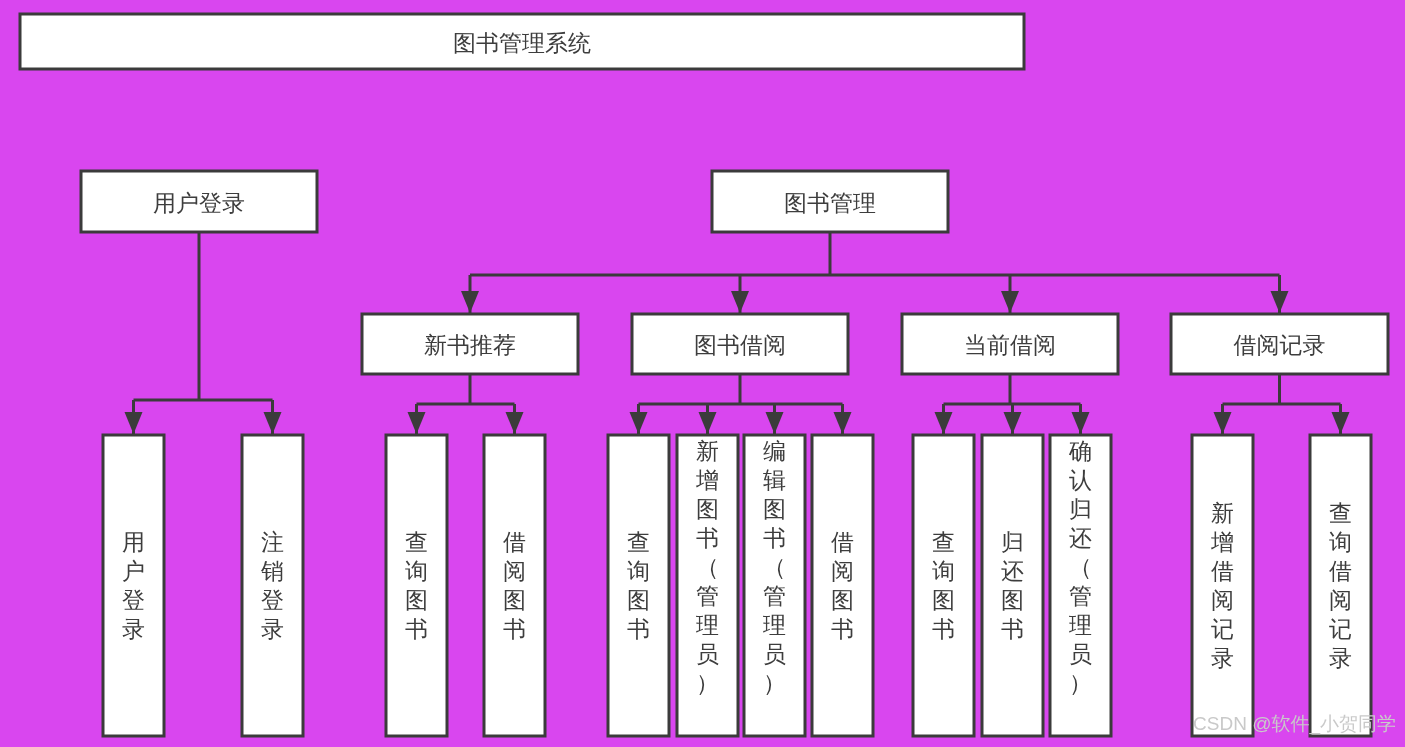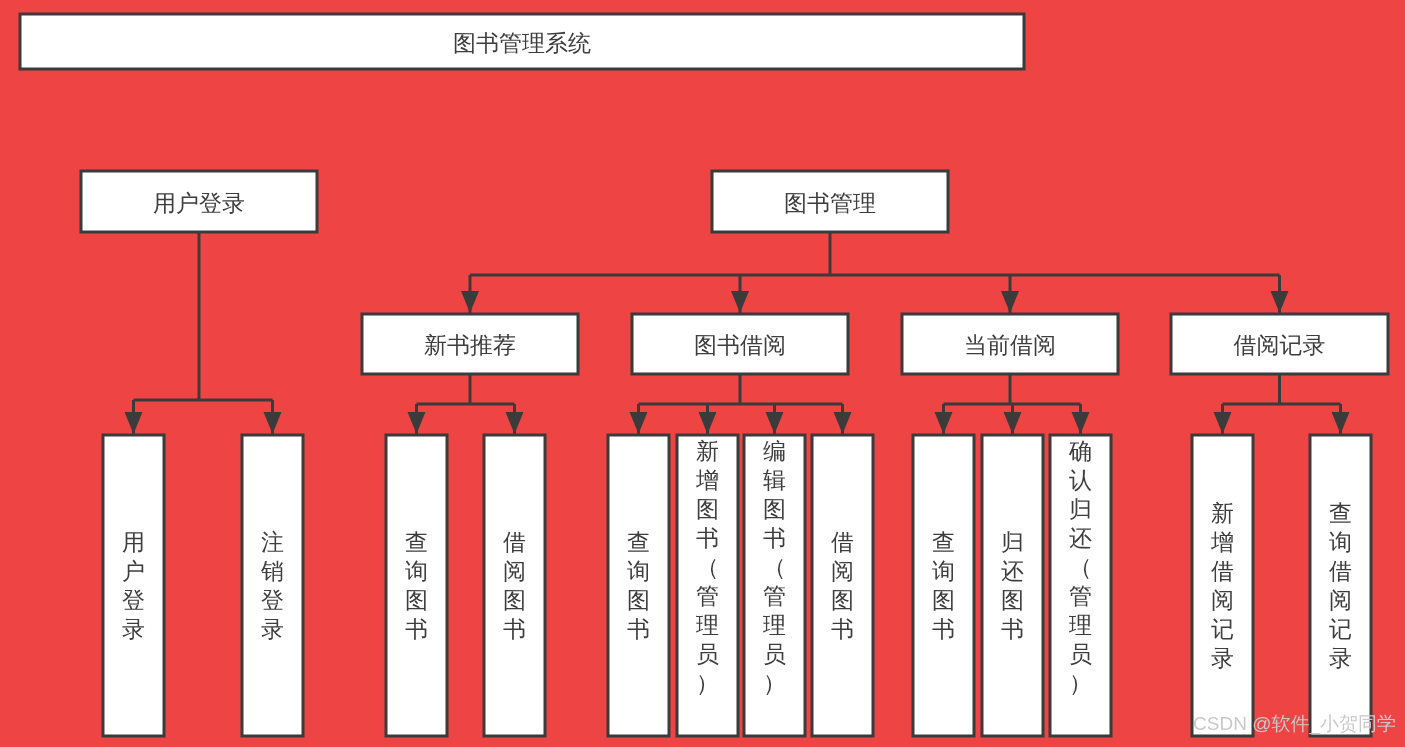--- a/index.html
+++ b/index.html
@@ -8,21 +8,21 @@
     padding: 0;
     background: #ffffff;
   }
   body {
     font-family: "Liberation Sans", "DejaVu Sans", sans-serif;
   }
   #diagram-root {
     position: relative;
     width: 1405px;
     height: 747px;
-    background: #ef4444;
+    background: #d946ef;
     overflow: hidden;
   }
   svg.diagram-canvas {
     position: absolute;
     left: 0;
     top: 0;
     width: 1405px;
     height: 747px;
     display: block;
   }

